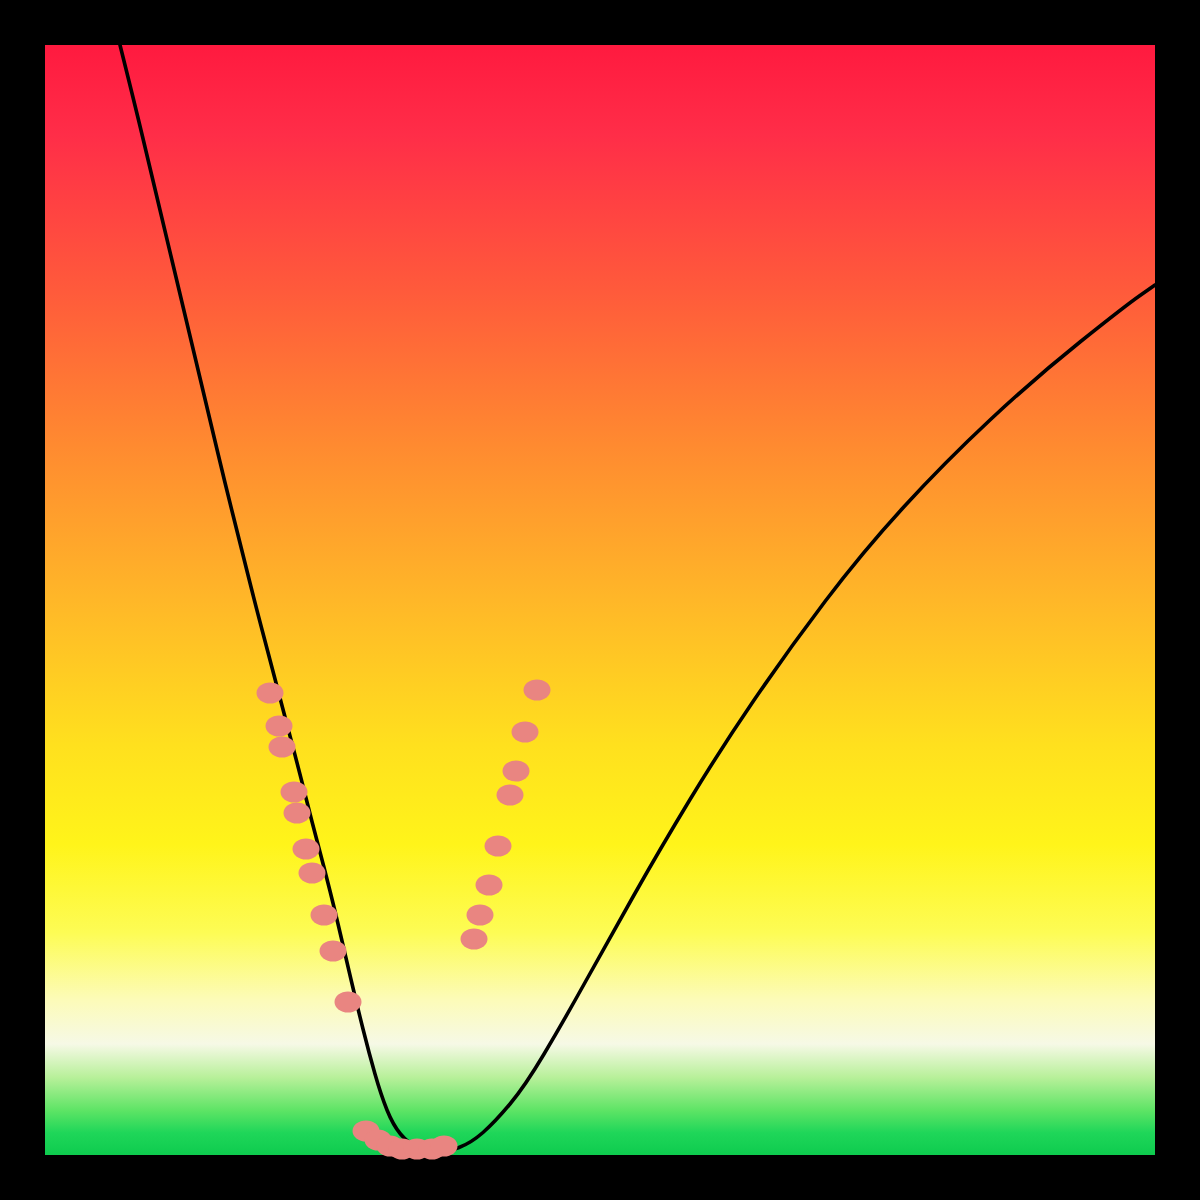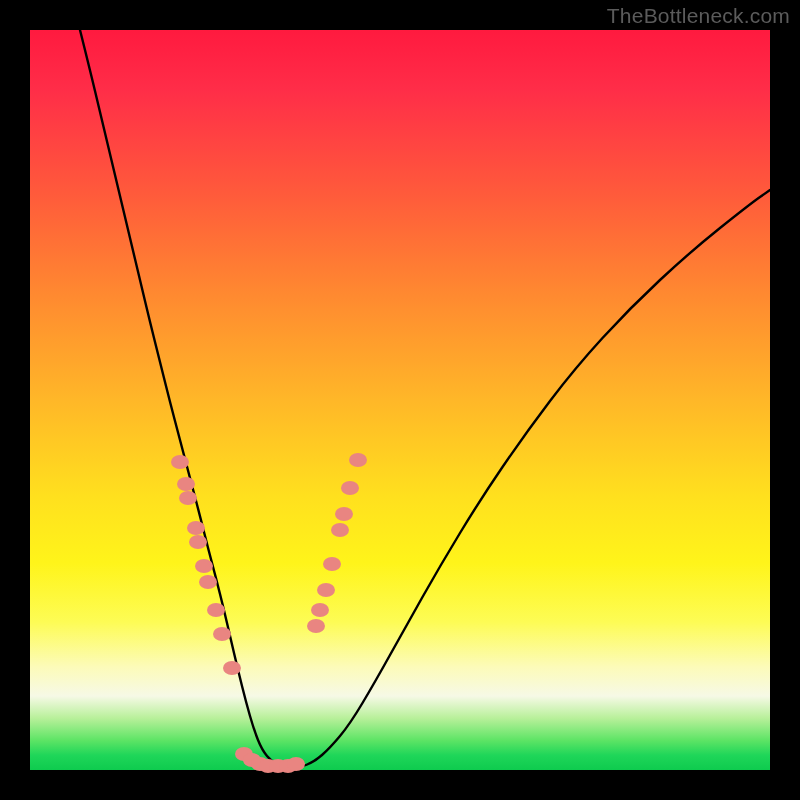--- a/index.html
+++ b/index.html
@@ -87,14 +87,13 @@
           <ellipse cx="290" cy="580" rx="9" ry="7" fill="#e98581" stroke="#d66e6a" stroke-width="0"></ellipse>
           <ellipse cx="296" cy="560" rx="9" ry="7" fill="#e98581" stroke="#d66e6a" stroke-width="0"></ellipse>
           <ellipse cx="302" cy="534" rx="9" ry="7" fill="#e98581" stroke="#d66e6a" stroke-width="0"></ellipse>
           <ellipse cx="310" cy="500" rx="9" ry="7" fill="#e98581" stroke="#d66e6a" stroke-width="0"></ellipse>
           <ellipse cx="314" cy="484" rx="9" ry="7" fill="#e98581" stroke="#d66e6a" stroke-width="0"></ellipse>
           <ellipse cx="320" cy="458" rx="9" ry="7" fill="#e98581" stroke="#d66e6a" stroke-width="0"></ellipse>
           <ellipse cx="328" cy="430" rx="9" ry="7" fill="#e98581" stroke="#d66e6a" stroke-width="0"></ellipse>
         </g>
     </svg>
   </div>
-  <div class="watermark">TheBottleneck.com</div>
 </div>
 
 </body></html>

